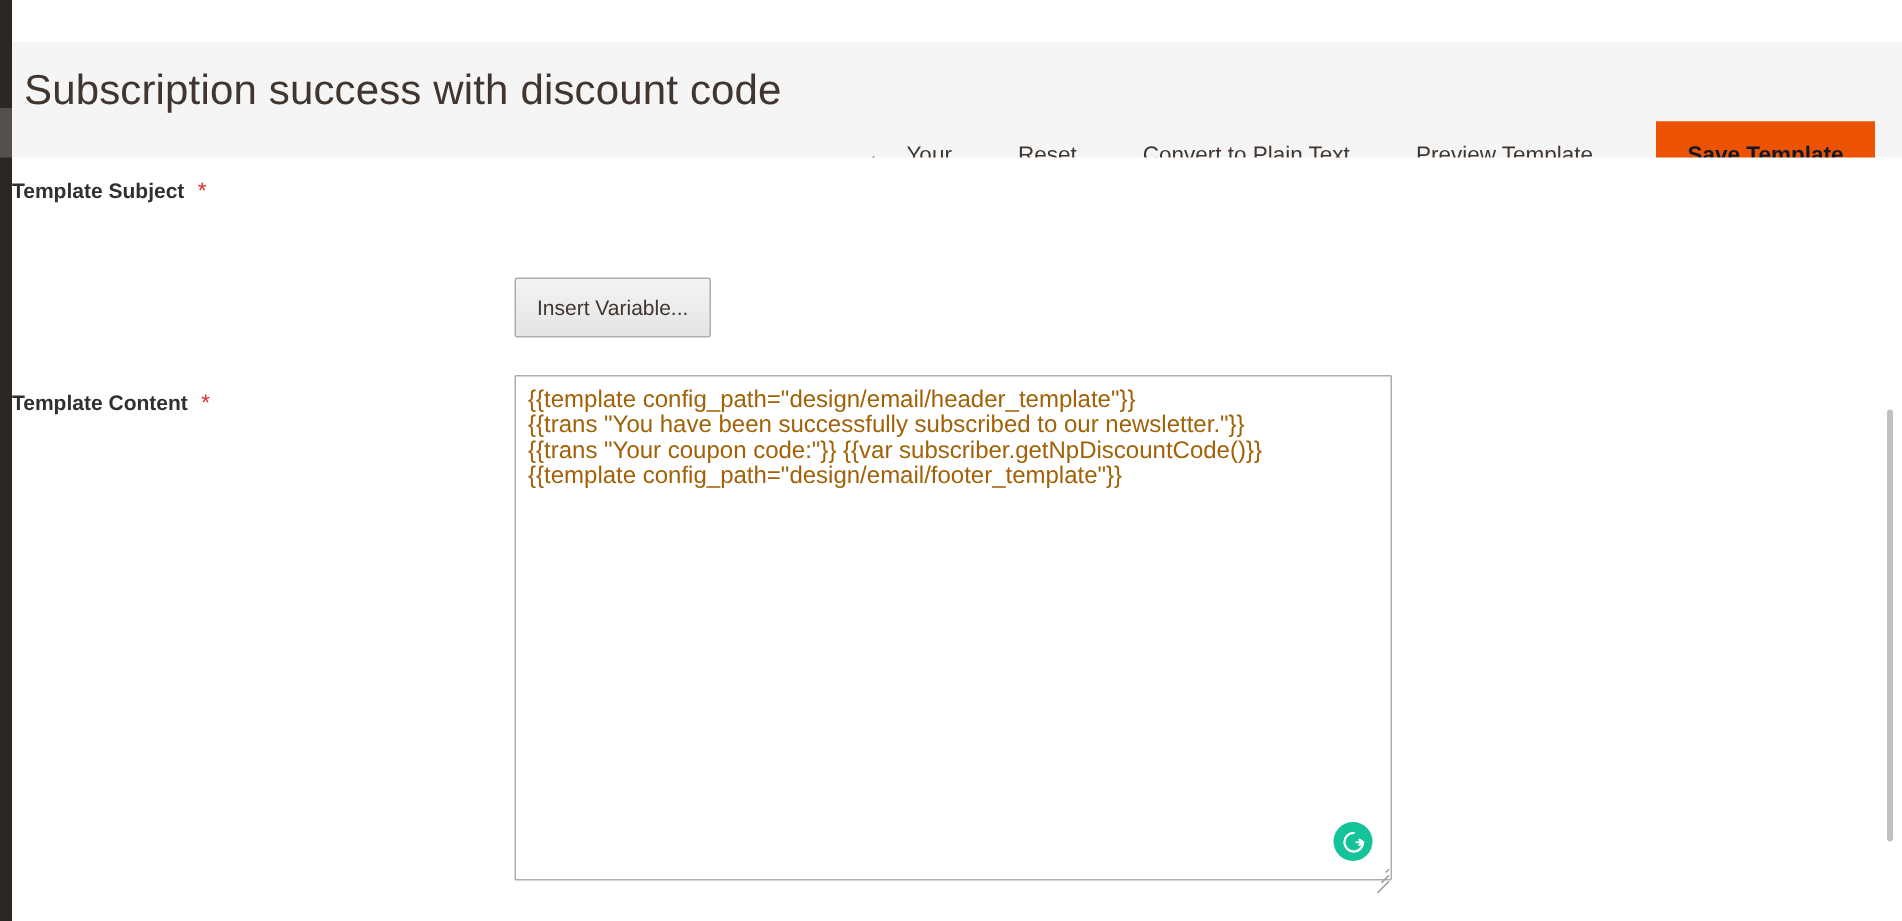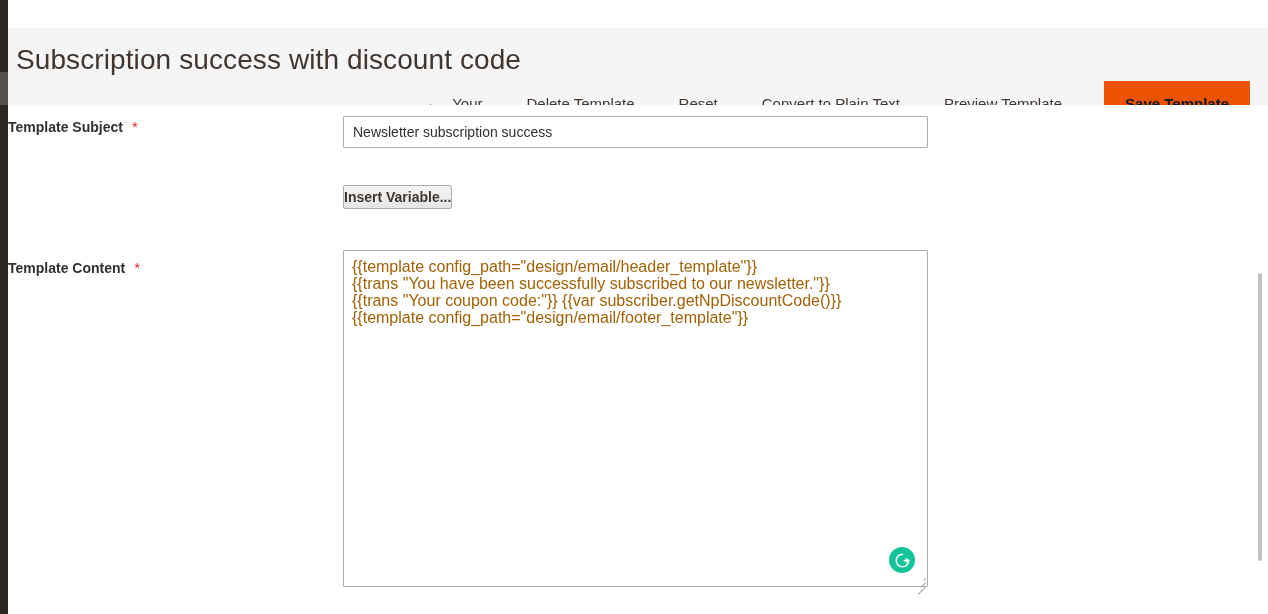--- a/index.html
+++ b/index.html
@@ -160,29 +160,29 @@
     font-size: 14px;
     color: #303030;
     padding: 0 9px;
     border-radius: 1px;
     outline: none;
   }
 
   
   .insert-row { left: 0; top: 80px; }
   .secondary-btn {
-    height: 24px;
-    padding: 0 0;
+    height: 40px;
+    padding: 0 14px;
     background: linear-gradient(#f3f3f3, #e5e5e5);
     background-color: #eeeeee;
     border: 1px solid #adadad;
     border-radius: 2px;
     font-family: "Liberation Sans", sans-serif;
     font-size: 14px;
-    font-weight: bold;
+    font-weight: normal;
     color: #41362f;
     cursor: pointer;
     white-space: nowrap;
   }
 
   
   .content-row { left: 0; top: 145px; }
   .content-row .field-label { line-height: 20px; padding-top: 8px; }
   .ta-wrap { position: relative; }
   .code-area {
@@ -269,36 +269,32 @@
   </div>
 
   <div class="page-header">
     <div class="page-title">Subscription success with discount code</div>
 
     <div class="toolbar">
       <button class="tb-btn tb-back">
         <span class="back-arrow">←</span>
         <span>Your</span>
       </button>
-      <button class="tb-btn">Delete Template</button>
       <button class="tb-btn">Reset</button>
       <button class="tb-btn">Convert to Plain Text</button>
       <button class="tb-btn">Preview Template</button>
       <button class="tb-primary">Save Template</button>
     </div>
   </div>
 
   <div class="form-body">
 
     <div class="field-row subject-row">
       <div class="field-label">
         <span>Template Subject</span><span class="req-star">*</span>
-      </div>
-      <div class="field-control">
-        <input class="text-input" type="text" value="Newsletter subscription success" style="">
       </div>
     </div>
 
     <div class="field-row insert-row">
       <div class="field-label"></div>
       <div class="field-control">
         <button class="secondary-btn">Insert Variable...</button>
       </div>
     </div>
 

